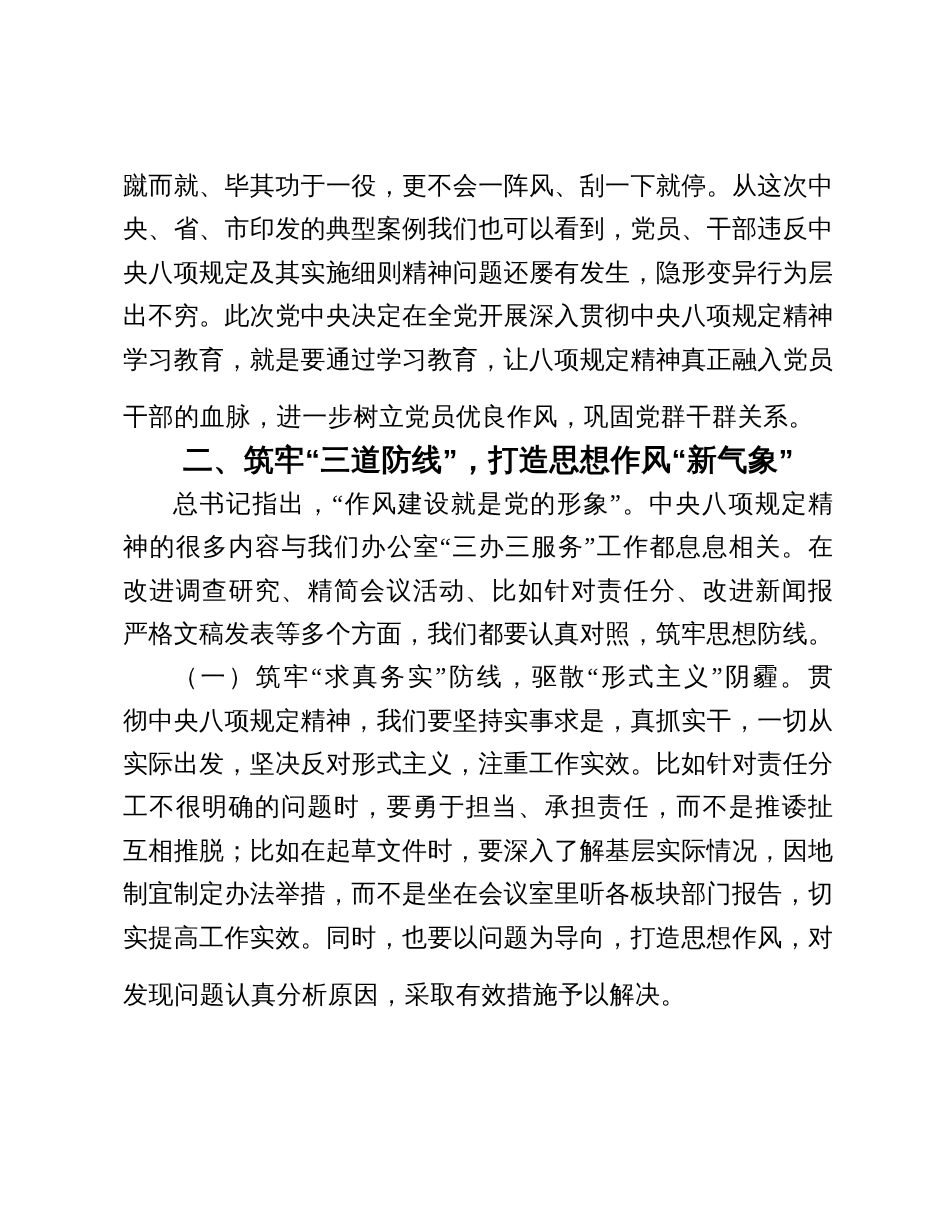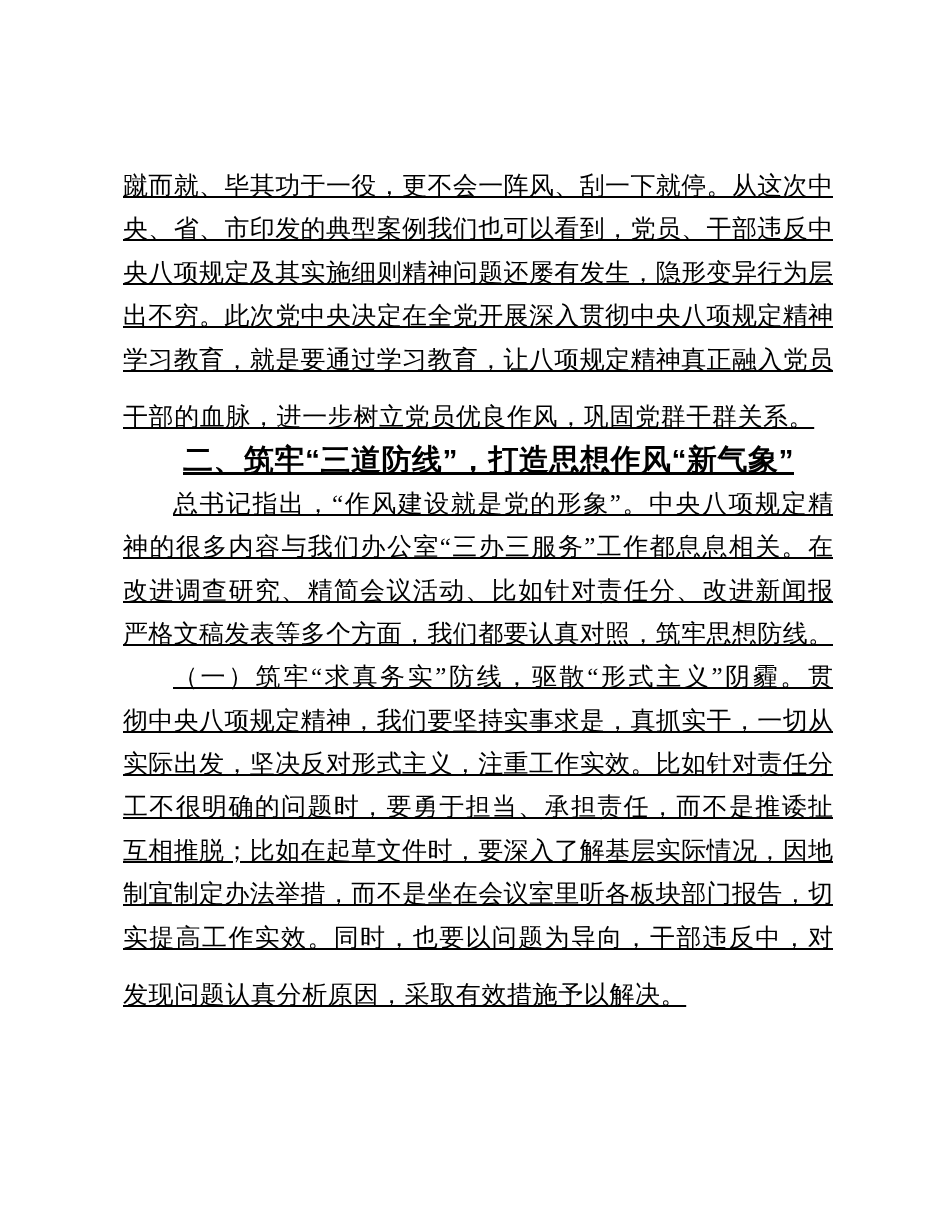--- a/index.html
+++ b/index.html
@@ -16,21 +16,20 @@
   }
   .text-block {
     position: absolute;
     left: 123px;
     top: 164px;
     width: 710px;
     color: #000000;
     font-family: "Liberation Serif", "DejaVu Serif", serif;
     font-size: 25px;
     line-height: 43.4px;
-    text-decoration: underline;
   }
   .line {
     height: 43.4px;
     overflow: hidden;
     text-align: justify;
     text-align-last: justify;
     text-justify: inter-character;
     white-space: pre-line;
   }
   
@@ -71,17 +70,17 @@
     <div class="line">神的很多内容与我们办公室“三办三服务”工作都息息相关。在</div>
     <div class="line">改进调查研究、精简会议活动、比如针对责任分、改进新闻报道、</div>
     <div class="line">严格文稿发表等多个方面，我们都要认真对照，筑牢思想防线。</div>
 
     <div class="line indent">（一）筑牢“求真务实”防线，驱散“形式主义”阴霾。贯</div>
     <div class="line">彻中央八项规定精神，我们要坚持实事求是，真抓实干，一切从</div>
     <div class="line">实际出发，坚决反对形式主义，注重工作实效。比如针对责任分</div>
     <div class="line">工不很明确的问题时，要勇于担当、承担责任，而不是推诿扯皮、</div>
     <div class="line">互相推脱；比如在起草文件时，要深入了解基层实际情况，因地</div>
     <div class="line">制宜制定办法举措，而不是坐在会议室里听各板块部门报告，切</div>
-    <div class="line">实提高工作实效。同时，也要以问题为导向，干部违反中，对</div>
+    <div class="line">实提高工作实效。同时，也要以问题为导向，打造思想作风，对</div>
     <div class="line pend">发现问题认真分析原因，采取有效措施予以解决。</div>
 
   </div>
 </div>
 
 </body></html>

